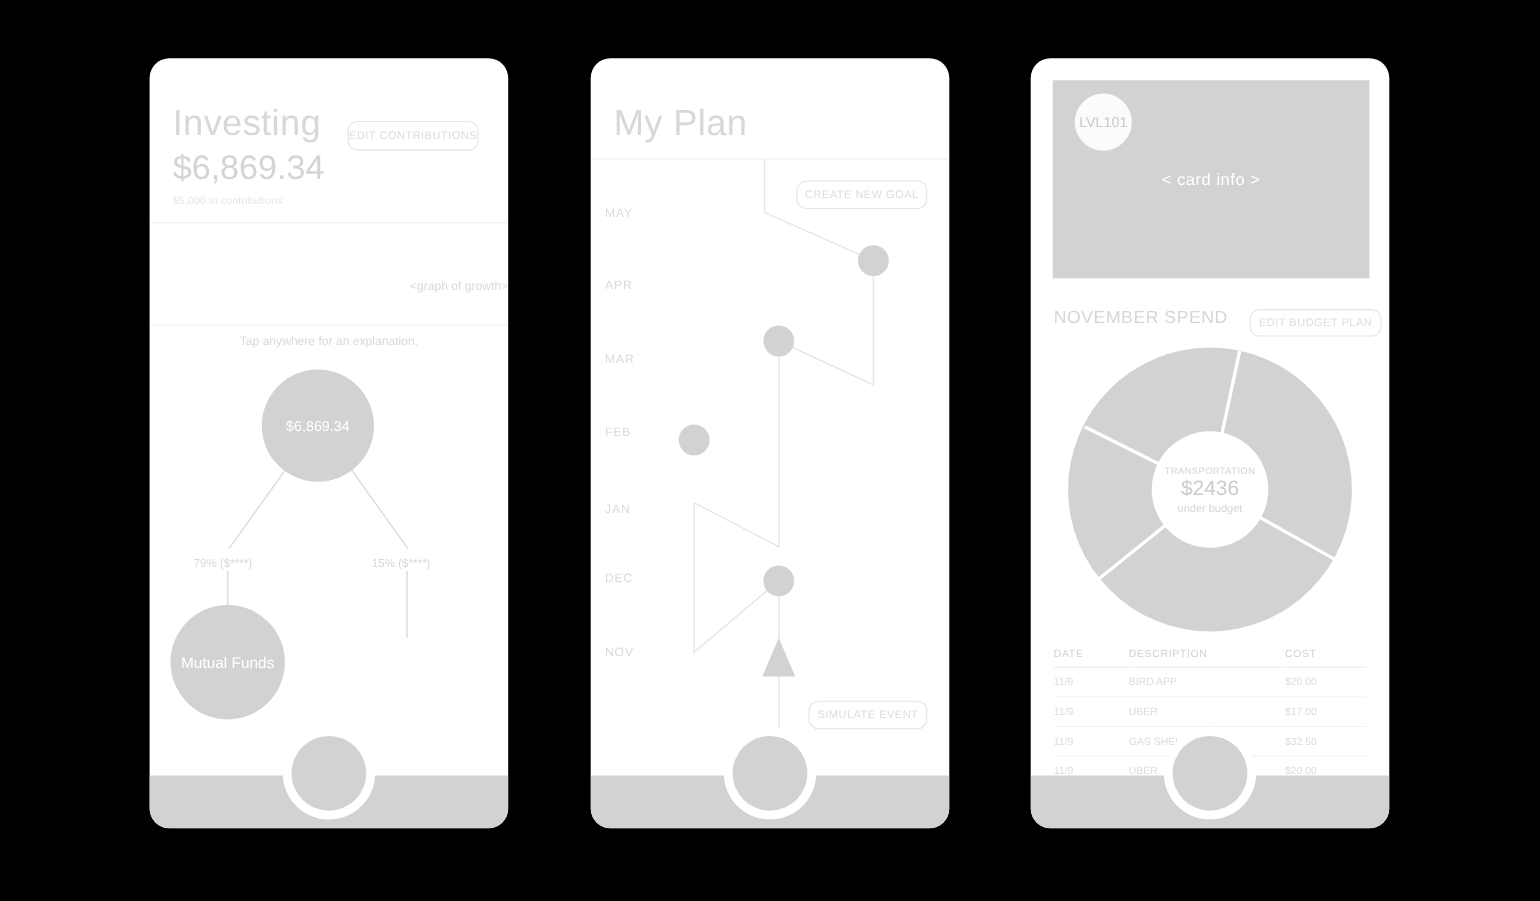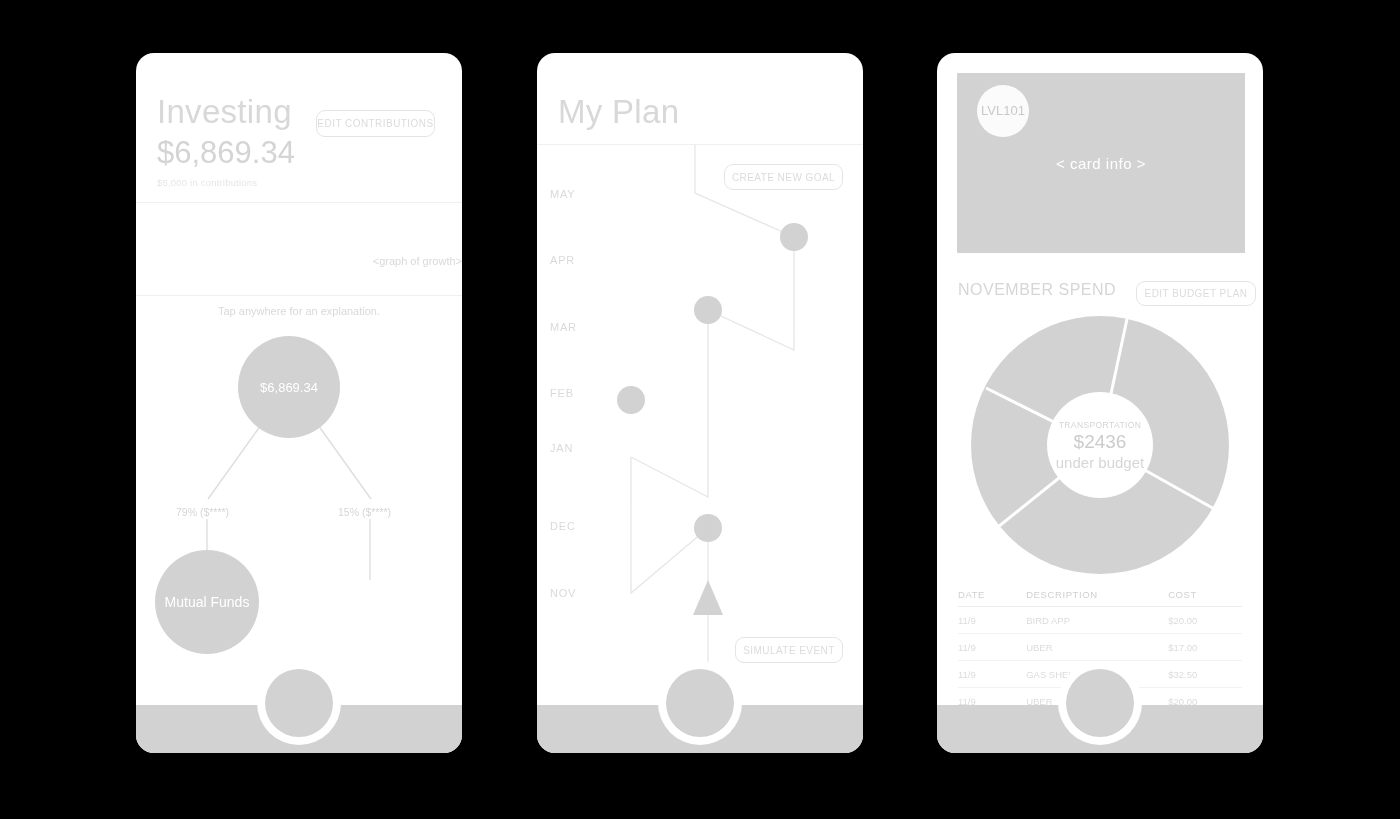--- a/index.html
+++ b/index.html
@@ -142,21 +142,21 @@
     position: absolute; left: 50%; top: 50%;
     transform: translate(-50%, -50%);
     width: 106px; height: 106px; border-radius: 50%;
     background: #ffffff;
     display: flex; flex-direction: column;
     align-items: center; justify-content: center;
     text-align: center;
   }
   #donut-center .c-cat { color: #d4d4d4; font-size: 8.5px; letter-spacing: .4px; }
   #donut-center .c-amt { color: #cccccc; font-size: 19px; margin-top: 1px; }
-  #donut-center .c-note{ color: #d6d6d6; font-size: 15px; margin-top: 1px; }
+  #donut-center .c-note{ color: #d6d6d6; font-size: 10px; margin-top: 1px; }
 
   #txn-table { position: absolute; left: 21px; top: 536px; width: 284px; }
   #txn-table table { width: 100%; border-collapse: collapse; }
   #txn-table th {
     color: #d0d0d0; font-size: 9.5px; font-weight: 400;
     letter-spacing: .6px; text-align: left;
     padding: 0 0 6px 0; border-bottom: 1px solid #ececec;
   }
   #txn-table td {
     color: #dcdcdc; font-size: 9.5px;
@@ -220,21 +220,21 @@
         <polyline points="171,257 171,444 94,404" fill="none" stroke="#e6e6e6" stroke-width="1.3"></polyline>
         <polyline points="94,404 94,540 171,475" fill="none" stroke="#e6e6e6" stroke-width="1.3"></polyline>
         <line x1="171" y1="475" x2="171" y2="640" stroke="#e6e6e6" stroke-width="1.3"></line>
         <polygon points="171,527 186,562 156,562" fill="#d2d2d2"></polygon>
       </svg>
 
       <div class="month" style="top:135px">MAY</div>
       <div class="month" style="top:201px">APR</div>
       <div class="month" style="top:268px">MAR</div>
       <div class="month" style="top:334px">FEB</div>
-      <div class="month" style="top:389px">JAN</div>
+      <div class="month" style="top:404px">JAN</div>
       <div class="month" style="top:467px">DEC</div>
       <div class="month" style="top:534px">NOV</div>
 
       <div class="tl-node" style="left:243px;top:170px"></div>
       <div class="tl-node" style="left:157px;top:243px"></div>
       <div class="tl-node" style="left:80px;top:333px"></div>
       <div class="tl-node" style="left:157px;top:461px"></div>
 
       <div class="pill" id="p2-create">CREATE NEW GOAL</div>
       <div class="pill" id="p2-sim">SIMULATE EVENT</div>

